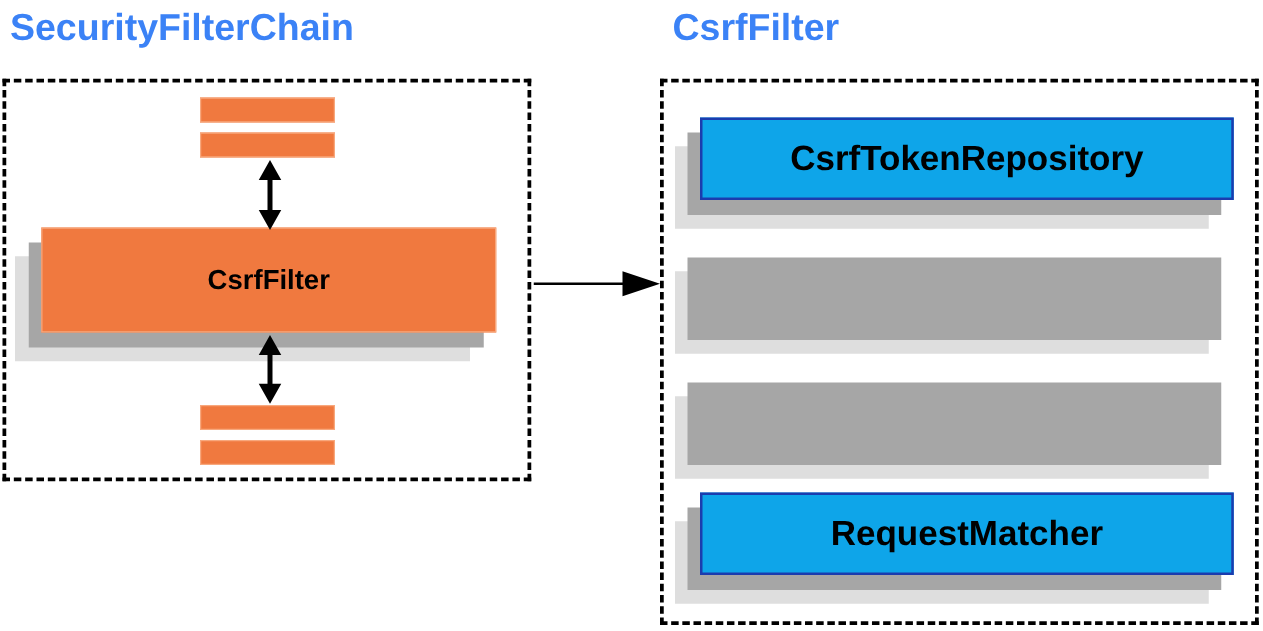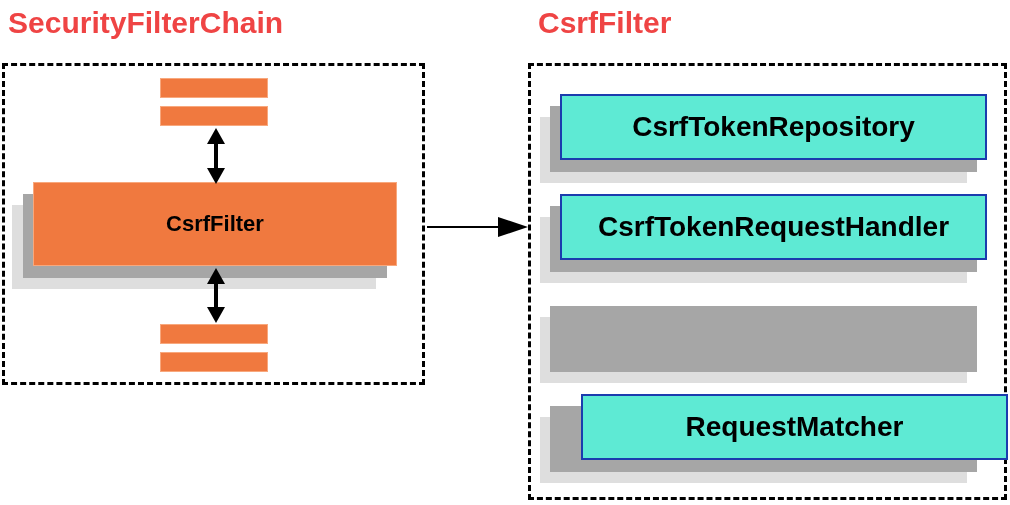--- a/index.html
+++ b/index.html
@@ -8,21 +8,21 @@
     width: 1010px;
     height: 505px;
     background: #ffffff;
     font-family: "Liberation Sans", sans-serif;
     overflow: hidden;
   }
   .panel-title {
     position: absolute;
     font-size: 30px;
     font-weight: bold;
-    color: #ef4444;
+    color: #3b82f6;
     white-space: nowrap;
   }
   .title-left  { left: 8px;   top: 6px; }
   .title-right { left: 538px; top: 6px; }
 
   .dashed-box {
     position: absolute;
     border: 3px dashed #000000;
     box-sizing: border-box;
     background: transparent;
@@ -62,35 +62,35 @@
     z-index: 3;
   }
   .main-node-shadow { width: 364px; height: 84px; }
   .main-shadow-dark  { left: 23px; top: 194px; }
   .main-shadow-light { left: 12px; top: 205px; }
 
   .component {
     position: absolute;
     left: 560px;
     width: 427px; height: 66px;
-    background: #5eead4;
+    background: #0ea5e9;
     border: 2px solid #1B3CAE;
     box-sizing: border-box;
     display: flex; align-items: center; justify-content: center;
     font-size: 28px; font-weight: bold; color: #000000;
     z-index: 3;
   }
   .component-shadow { width: 427px; height: 66px; }
   .comp-shadow-dark  { left: 550px; }
   .comp-shadow-light { left: 540px; }
 
   .c-1 { top: 94px; }  .cs-d-1 { top: 106px; } .cs-l-1 { top: 117px; }
   .c-2 { top: 194px; } .cs-d-2 { top: 206px; } .cs-l-2 { top: 217px; }
   .c-3 { top: 294px; } .cs-d-3 { top: 306px; } .cs-l-3 { top: 317px; }
-  .c-4 { top: 394px; margin-left: 21px; } .cs-d-4 { top: 406px; } .cs-l-4 { top: 417px; }
+  .c-4 { top: 394px; } .cs-d-4 { top: 406px; } .cs-l-4 { top: 417px; }
 
   svg.arrows {
     position: absolute;
     left: 0; top: 0;
     z-index: 6;
     pointer-events: none;
   }
 </style>
 </head>
 <body>
@@ -112,21 +112,20 @@
 
   <div class="mini-bar bar-3"></div>
   <div class="mini-bar bar-4"></div>
 
   <div class="shadow light component-shadow comp-shadow-light cs-l-1"></div>
   <div class="shadow dark component-shadow comp-shadow-dark cs-d-1"></div>
   <div class="component c-1">CsrfTokenRepository</div>
 
   <div class="shadow light component-shadow comp-shadow-light cs-l-2"></div>
   <div class="shadow dark component-shadow comp-shadow-dark cs-d-2"></div>
-  <div class="component c-2">CsrfTokenRequestHandler</div>
 
   <div class="shadow light component-shadow comp-shadow-light cs-l-3"></div>
   <div class="shadow dark component-shadow comp-shadow-dark cs-d-3"></div>
 
   <div class="shadow light component-shadow comp-shadow-light cs-l-4"></div>
   <div class="shadow dark component-shadow comp-shadow-dark cs-d-4"></div>
   <div class="component c-4">RequestMatcher</div>
 
   <svg class="arrows" width="1010" height="505" viewBox="0 0 1010 505">
 

